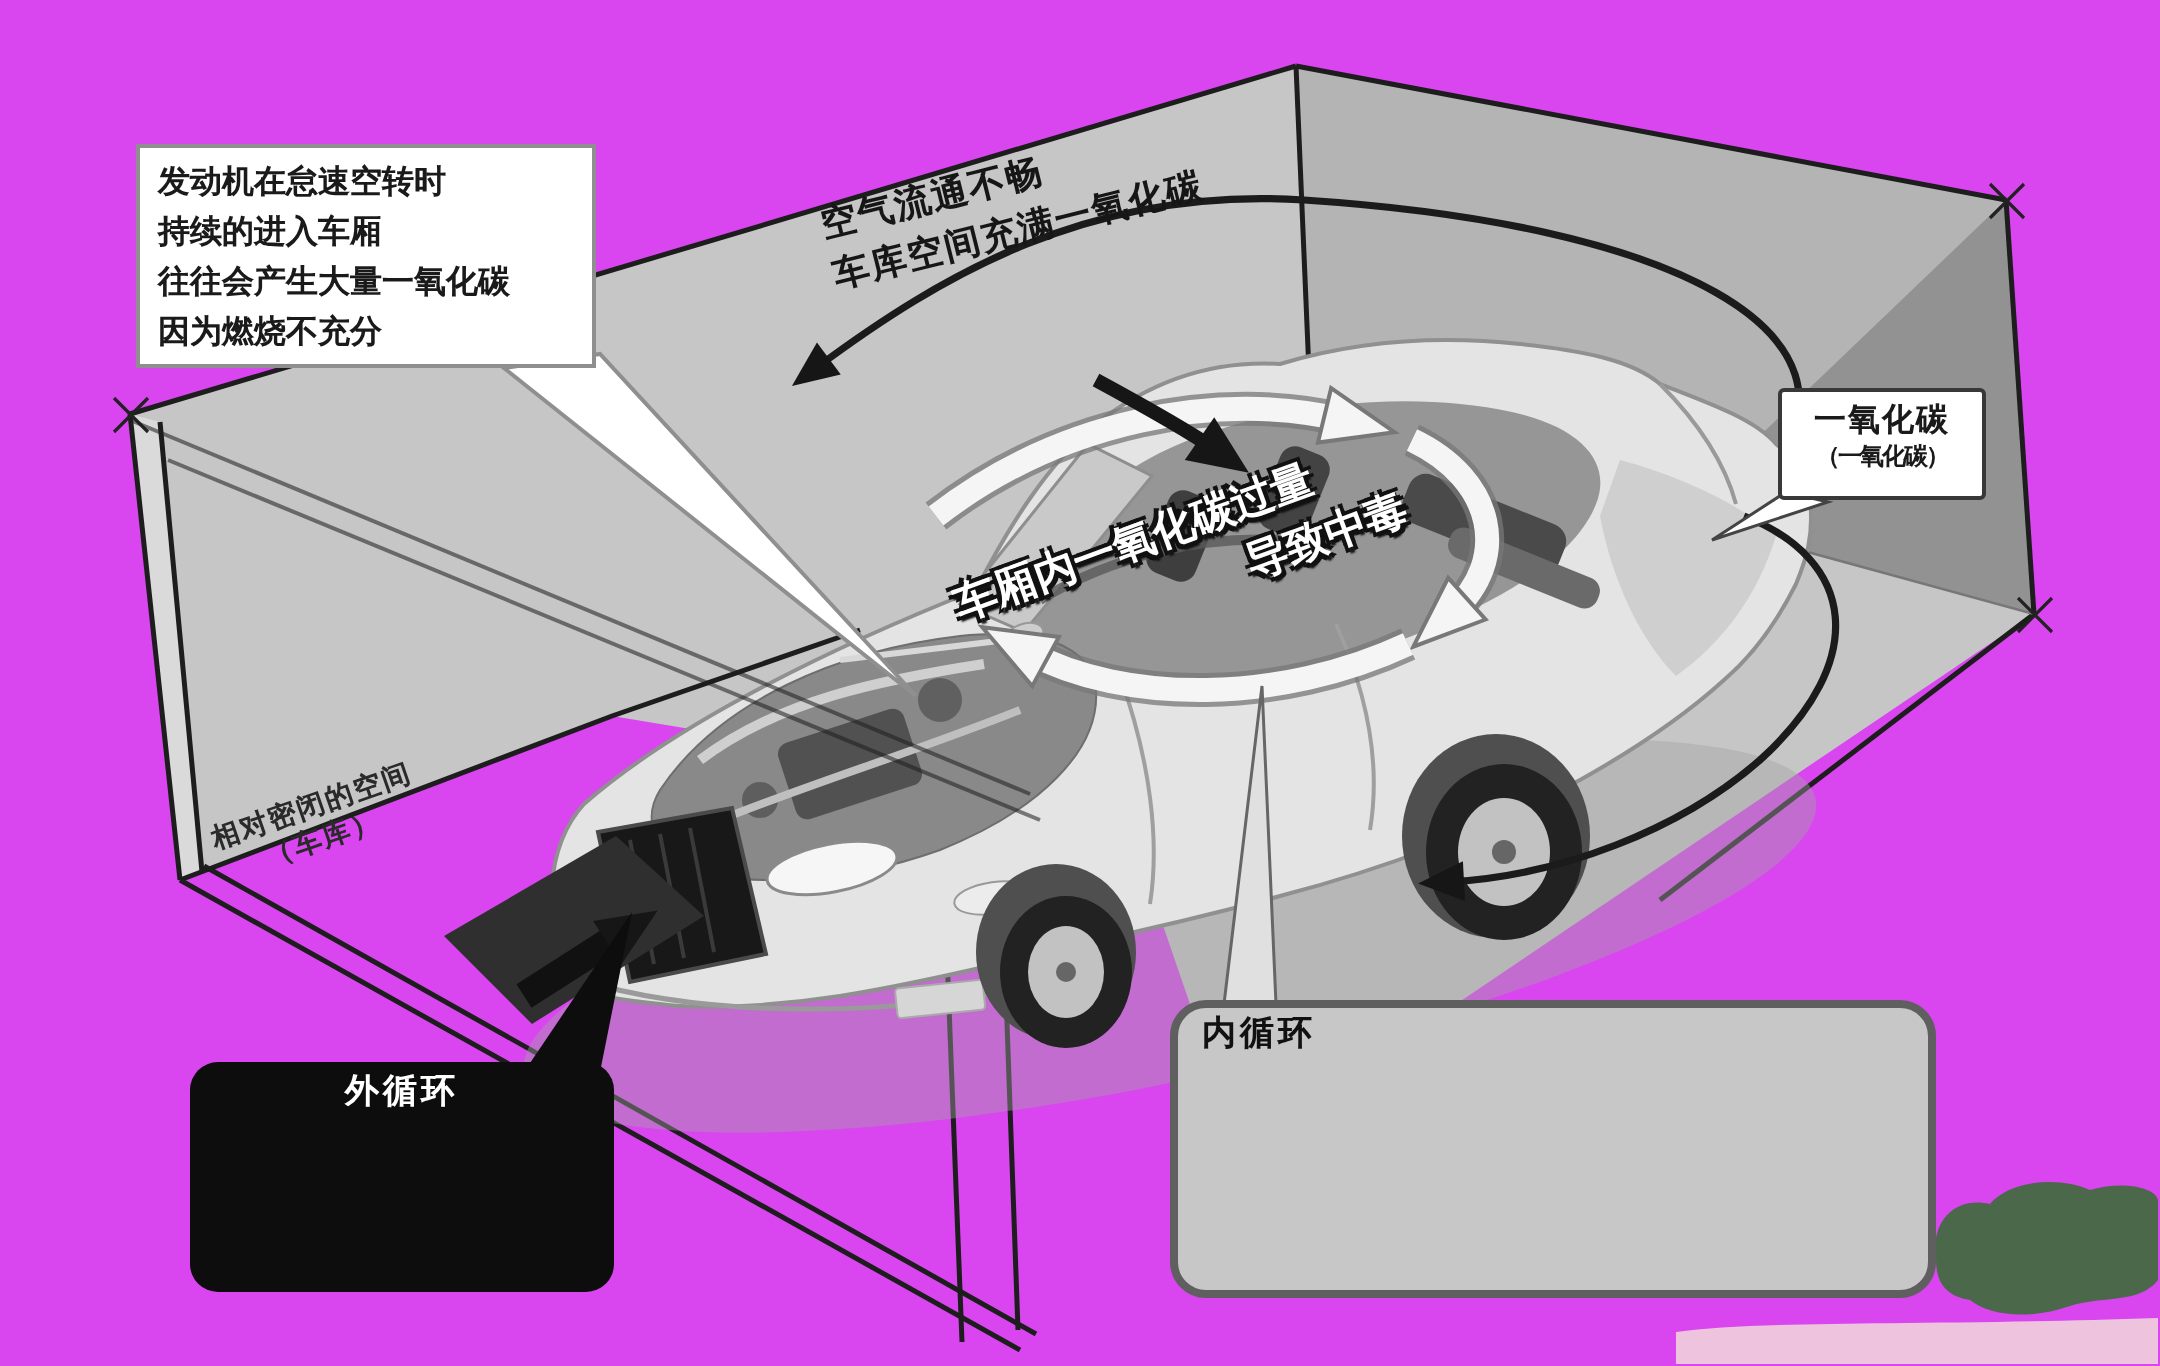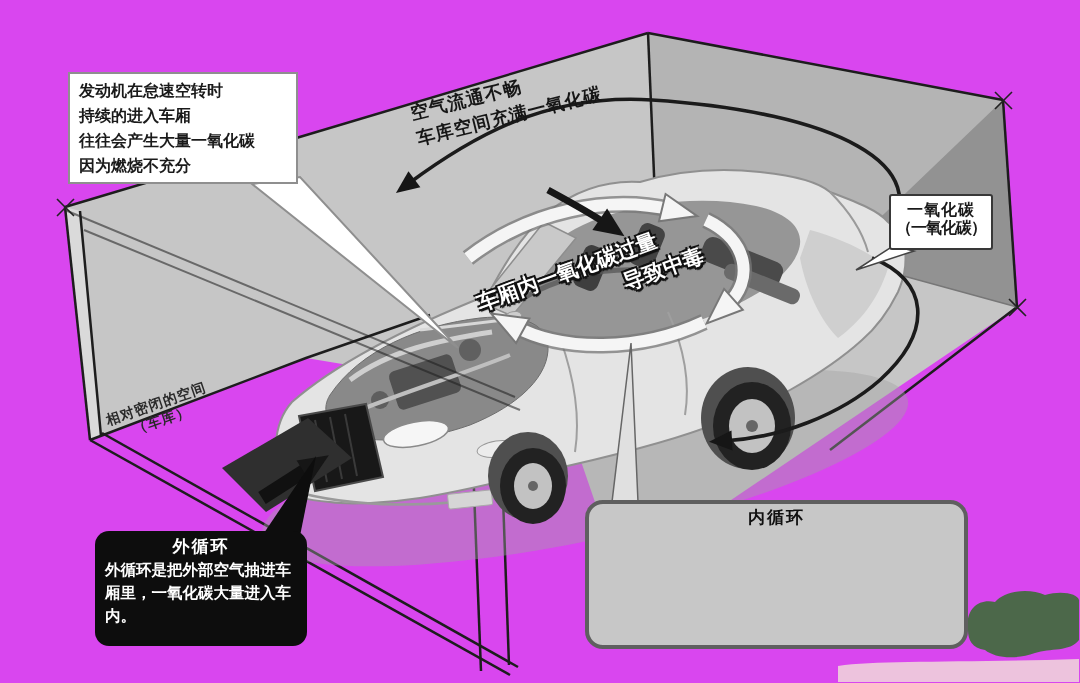--- a/index.html
+++ b/index.html
@@ -18,21 +18,21 @@
   .airflow{
     left:408px;top:102px;transform:rotate(-14deg);transform-origin:0 0;
     font-size:18px;line-height:26px;letter-spacing:1px;white-space:nowrap;color:#161616;
   }
   .exhaust-box{
     left:889px;top:194px;width:104px;height:56px;background:#fff;
     border:2px solid #383838;border-radius:3px;box-sizing:border-box;
     text-align:center;padding-top:5px;
   }
   .exhaust-box .t{font-size:16px;line-height:20px;letter-spacing:1px;}
-  .exhaust-box .s{font-size:16px;line-height:16px;font-weight:700;letter-spacing:-1px;}
+  .exhaust-box .s{font-size:12px;line-height:16px;font-weight:700;letter-spacing:-1px;}
   .cabin-warning{
     left:474px;top:292px;width:256px;transform:rotate(-20deg);transform-origin:0 0;
     font-size:21px;line-height:30px;color:#fff;text-align:left;white-space:nowrap;
     text-shadow:-2px -2px 0 #111,2px -2px 0 #111,-2px 2px 0 #111,2px 2px 0 #111,0 3px 1px #111;
   }
   .cabin-warning .l2{text-align:right;padding-right:28px;}
   .garage-space{
     left:104px;top:414px;transform:rotate(-19deg);transform-origin:0 0;
     font-size:14px;line-height:17px;color:#2a2a2a;white-space:nowrap;letter-spacing:1px;
   }
@@ -41,21 +41,21 @@
     left:95px;top:531px;width:212px;height:115px;background:var(--callout_black,#0d0d0d);
     border-radius:14px;box-sizing:border-box;color:#fff;padding:5px 10px 0 10px;
   }
   .outer-box .t{text-align:center;font-size:17px;line-height:24px;letter-spacing:2px;}
   .outer-box .b{font-size:15.5px;line-height:23px;}
   .inner-box{
     left:585px;top:500px;width:383px;height:149px;background:var(--callout_gray,#c7c7c7);
     border:4px solid var(--callout_border,#5f5f5f);border-radius:18px;box-sizing:border-box;
     padding:3px 12px 0 12px;color:#111;
   }
-  .inner-box .t{text-align:center;font-size:17px;line-height:24px;letter-spacing:2px;}
+  .inner-box .t{text-align:left;font-size:17px;line-height:24px;letter-spacing:2px;}
   .inner-box .b{font-size:16px;line-height:22px;letter-spacing:0px;}
 </style>
 </head>
 <body>
 
 <div id="stage">
 
   <svg id="scene" viewBox="0 0 1080 683" xmlns="http://www.w3.org/2000/svg">
     <defs>
       <marker id="mb" markerWidth="26" markerHeight="24" refX="9" refY="12" orient="auto" markerUnits="userSpaceOnUse">
@@ -232,20 +232,19 @@
     <div class="l2">导致中毒</div>
   </div>
 
   <div class="label garage-space">
     <div>相对密闭的空间</div>
     <div class="l2">（车库）</div>
   </div>
 
   <div class="label outer-box">
     <div class="t">外循环</div>
-    <div class="b">外循环是把外部空气抽进车厢里，一氧化碳大量进入车内。</div>
   </div>
 
   <div class="label inner-box">
     <div class="t">内循环</div>
   </div>
 
 </div>
 
 </body></html>

